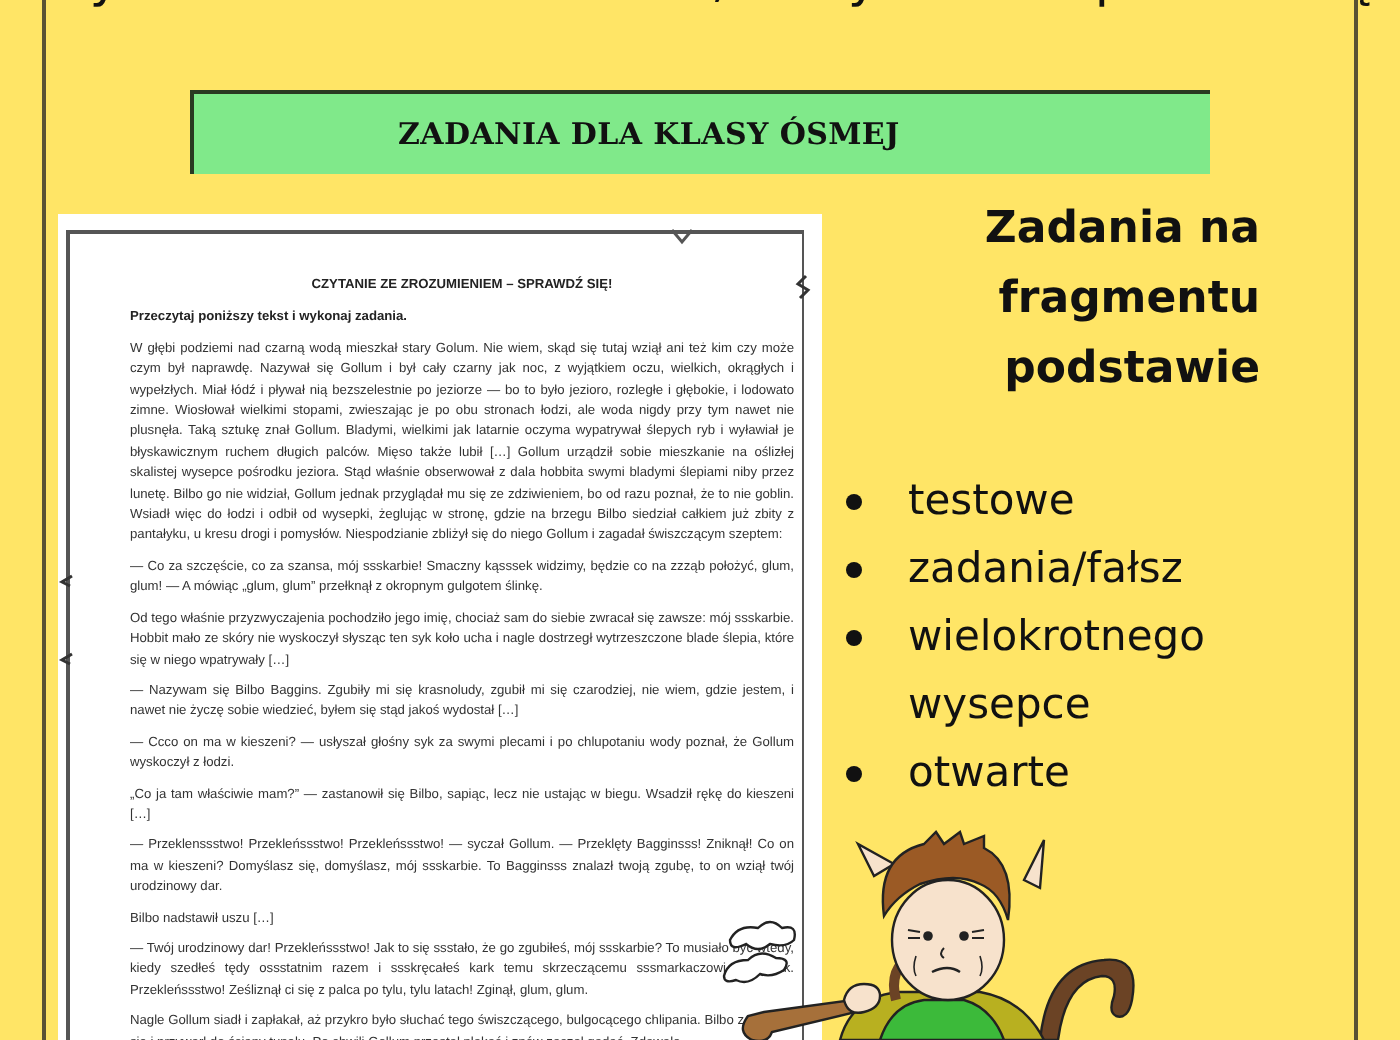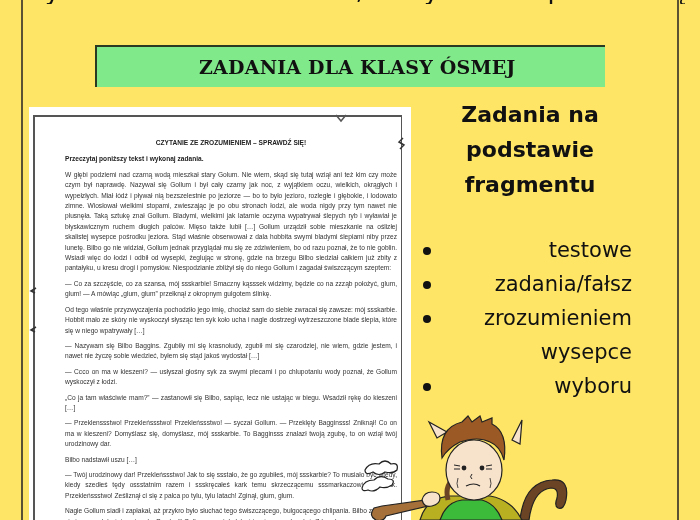--- a/index.html
+++ b/index.html
@@ -1,32 +1,32 @@
 <!DOCTYPE html>
 <html><head>
 <meta charset="utf-8">
 <style>
   html, body { margin:0; padding:0; }
   body { width:700px; height:520px; overflow:hidden; background:#FFE566; position:relative; font-family:"DejaVu Sans", sans-serif; }
   .frame-left { position:absolute; left:21px; top:0; width:2px; height:520px; background:#5a5233; }
   .frame-right { position:absolute; left:677px; top:0; width:2px; height:520px; background:#5a5233; }
   .top-title { position:absolute; left:0; top:-20px; width:700px; text-align:center; font-size:26px; color:#111; font-family:"DejaVu Sans", sans-serif; white-space:nowrap; overflow:hidden; height:24px; line-height:20px; }
   .banner { position:absolute; left:95px; top:45px; width:510px; height:42px; background:#80E98A; border-top:2px solid #2a3a22; border-left:2px solid #2a3a22; box-sizing:border-box; display:flex; align-items:center; }
-  .banner span { margin-left:102px; font-family:"DejaVu Serif", serif; font-weight:bold; font-size:19px; color:#111; letter-spacing:0.2px; }
+  .banner span { margin-left:102px; font-family:"DejaVu Serif", serif; font-weight:bold; font-size:15px; color:#111; letter-spacing:0.2px; }
   .paper { position:absolute; left:29px; top:107px; width:382px; height:430px; background:#fff; }
   .paper-inner { position:absolute; left:4px; top:8px; width:369px; height:430px; border-left:2px solid #555; border-top:2px solid #555; border-right:1.5px solid #555; box-sizing:border-box; }
   .paper-content { position:absolute; left:36px; top:31px; width:332px; font-family:"Liberation Sans", sans-serif; font-size:6.6px; line-height:10.4px; color:#333; }
   .doc-title { text-align:center; font-weight:bold; font-size:6.6px; color:#222; margin:0 0 6px 0; }
   .doc-instr { font-weight:bold; color:#222; margin:0 0 5px 0; }
   .doc-p { margin:0 0 5px 0; text-align:justify; }
-  .right-head { position:absolute; left:430px; top:97px; width:200px; text-align:center; font-family:"DejaVu Sans", sans-serif; font-weight:bold; font-size:22px; line-height:35px; color:#111; }
+  .right-head { position:absolute; left:430px; top:97px; width:200px; text-align:right; font-family:"DejaVu Sans", sans-serif; font-weight:bold; font-size:22px; line-height:35px; color:#111; }
   .task-list { position:absolute; left:418px; top:233px; width:230px; font-family:"DejaVu Sans", sans-serif; font-size:21px; color:#111; }
   .task-item { position:relative; height:34px; line-height:34px; }
   .task-item .bullet { position:absolute; left:5px; top:14px; width:8px; height:8px; border-radius:50%; background:#111; }
-  .task-item .label { position:absolute; left:14px; width:200px; text-align:right; white-space:nowrap; }
+  .task-item .label { position:absolute; left:36px; width:200px; text-align:left; white-space:nowrap; }
   .character { position:absolute; left:355px; top:415px; width:260px; height:105px; }
 </style>
 </head>
 <body>
 
 <div class="frame-left"></div>
 <div class="frame-right"></div>
 
 <div class="top-title">Czytanie ze zrozumieniem, klasy 7 i 8 – sprawdź się</div>
 
@@ -57,43 +57,43 @@
     <p class="doc-p">„Co ja tam właściwie mam?” — zastanowił się Bilbo, sapiąc, lecz nie ustając w biegu. Wsadził rękę do kieszeni […]</p>
     <p class="doc-p">— Przeklenssstwo! Przekleńssstwo! Przekleńssstwo! — syczał Gollum. — Przeklęty Bagginsss! Zniknął! Co on ma w kieszeni? Domyślasz się, domyślasz, mój ssskarbie. To Bagginsss znalazł twoją zgubę, to on wziął twój urodzinowy dar.</p>
     <p class="doc-p">Bilbo nadstawił uszu […]</p>
     <p class="doc-p">— Twój urodzinowy dar! Przekleńssstwo! Jak to się ssstało, że go zgubiłeś, mój ssskarbie? To musiało być wtedy, kiedy szedłeś tędy ossstatnim razem i ssskręcałeś kark temu skrzeczącemu sssmarkaczowi. Tak, tak. Przekleńssstwo! Ześliznął ci się z palca po tylu, tylu latach! Zginął, glum, glum.</p>
     <p class="doc-p">Nagle Gollum siadł i zapłakał, aż przykro było słuchać tego świszczącego, bulgocącego chlipania. Bilbo zatrzymał się i przywarł do ściany tunelu. Po chwili Gollum przestał płakać i znów zaczął gadać. Zdawało</p>
   </div>
 </div>
 
 <div class="right-head">
   <div>Zadania na</div>
+  <div>fragmentu</div>
   <div>podstawie</div>
-  <div>fragmentu</div>
 </div>
 
 <div class="task-list">
   <div class="task-item">
     <span class="bullet"></span>
     <span class="label">testowe</span>
   </div>
   <div class="task-item">
     <span class="bullet"></span>
     <span class="label">zadania/fałsz</span>
   </div>
   <div class="task-item">
     <span class="bullet"></span>
-    <span class="label">zrozumieniem</span>
+    <span class="label">wielokrotnego</span>
   </div>
   <div class="task-item">
     <span class="label">wysepce</span>
   </div>
   <div class="task-item">
     <span class="bullet"></span>
-    <span class="label">wyboru</span>
+    <span class="label">otwarte</span>
   </div>
 </div>
 
 <svg class="character" viewBox="355 415 260 105">
 
   <path d="M365 470 q4 -8 14 -6 q6 -6 12 0 q8 -2 6 6 q-4 4 -12 2 q-6 5 -12 0 q-8 4 -8 -2 z" fill="#fff" stroke="#222" stroke-width="1.2"></path>
   <path d="M362 488 q2 -8 12 -8 q6 -6 14 -1 q8 0 4 6 q-6 4 -12 2 q-6 6 -12 3 q-6 2 -6 -2 z" fill="#fff" stroke="#222" stroke-width="1.2"></path>
 
   <path d="M520 520 q4 -38 32 -40 q18 -2 14 20 q-2 10 -8 8 q-4 -2 -1 -10 q2 -10 -6 -10 q-18 2 -22 32 z" fill="#6b4325" stroke="#222" stroke-width="1.2"></path>
 

